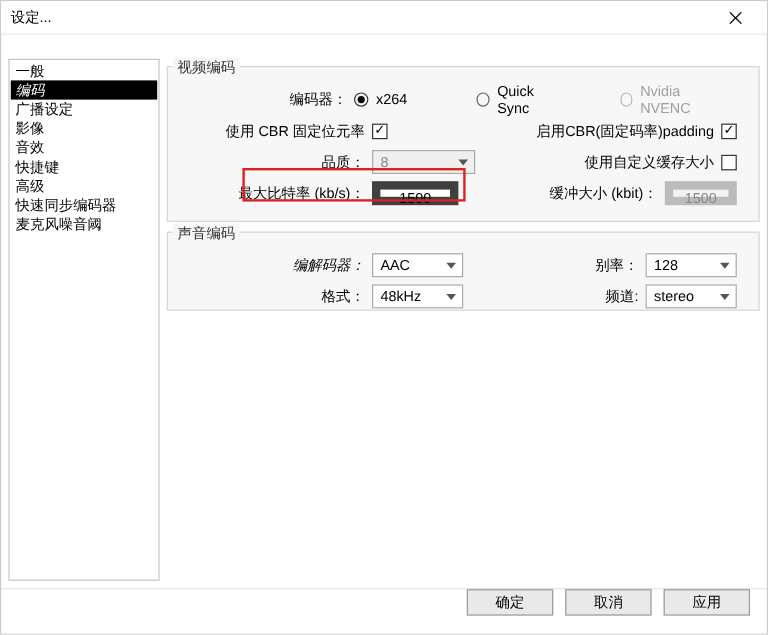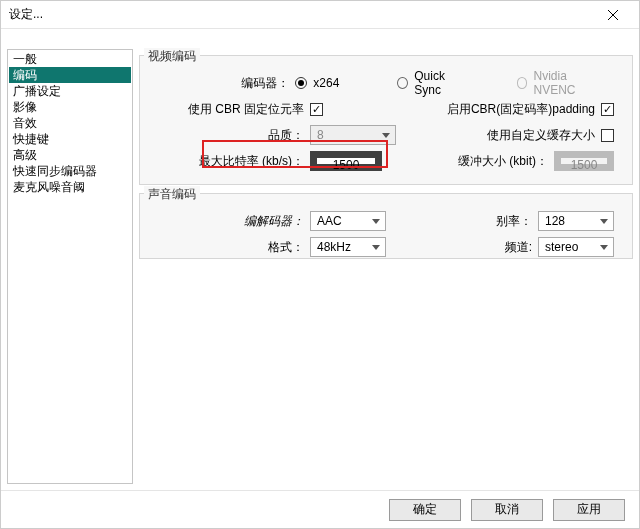--- a/index.html
+++ b/index.html
@@ -50,22 +50,23 @@
     background: #fff;
     padding: 1px;
   }
   .sidebar .item {
     padding: 1px 4px;
     line-height: 14px;
     font-size: 12px;
     white-space: nowrap;
   }
   .sidebar .item.selected {
-    background: #0f766e;
+    background: #000000;
     color: #fff;
+    font-style: italic;
   }
   .content {
     flex: 1;
     position: relative;
   }
   .group {
     position: absolute;
     border: 1px solid #d6d6d6;
     background: #f7f7f7;
     padding: 14px 10px 10px 10px;
@@ -134,21 +135,20 @@
   .highlight-box {
     position: absolute;
     border: 2px solid #d22;
     pointer-events: none;
   }
 
   .footer {
     height: 38px;
     display: flex;
     justify-content: flex-end;
-    align-items: center;
     gap: 10px;
     padding: 0 14px;
     border-top: 1px solid #e5e5e5;
   }
   .btn {
     min-width: 72px;
     height: 22px;
     border: 1px solid #9a9a9a;
     background: #e9e9e9;
     display: inline-flex;

